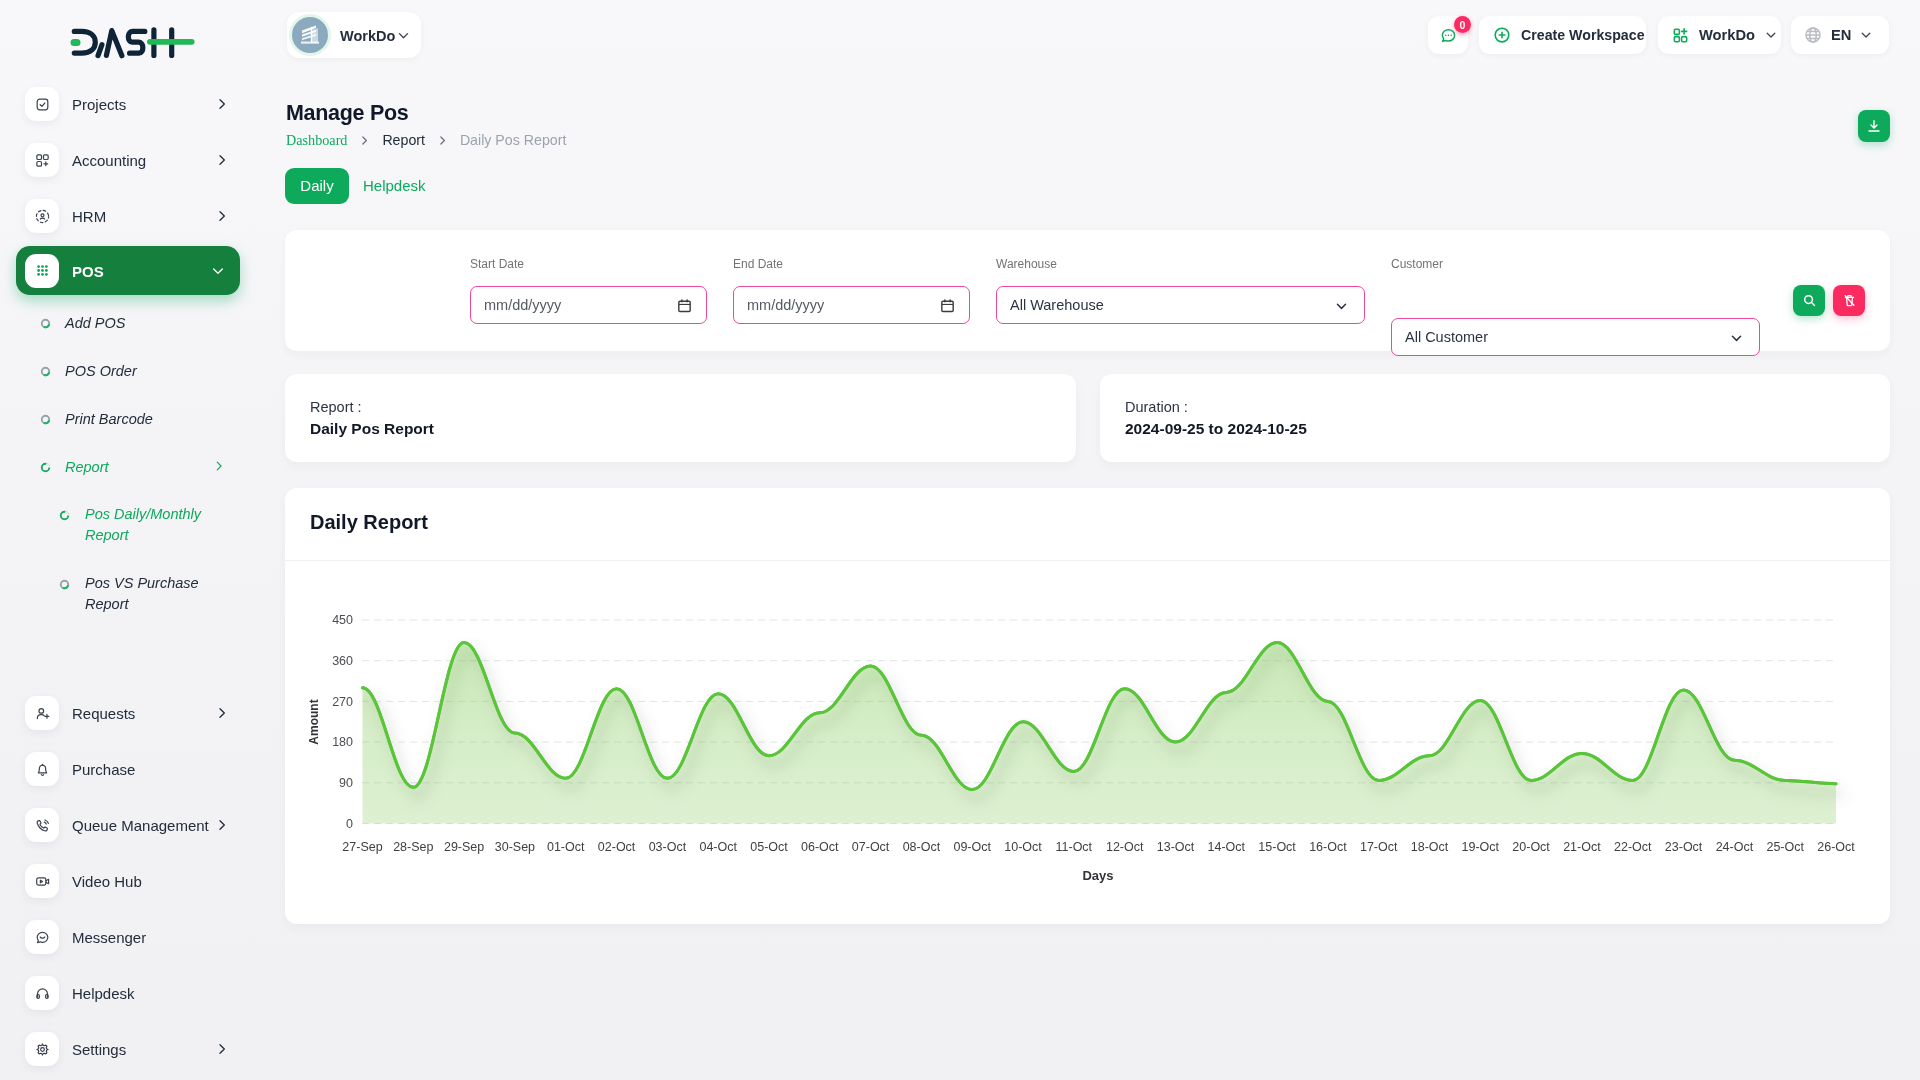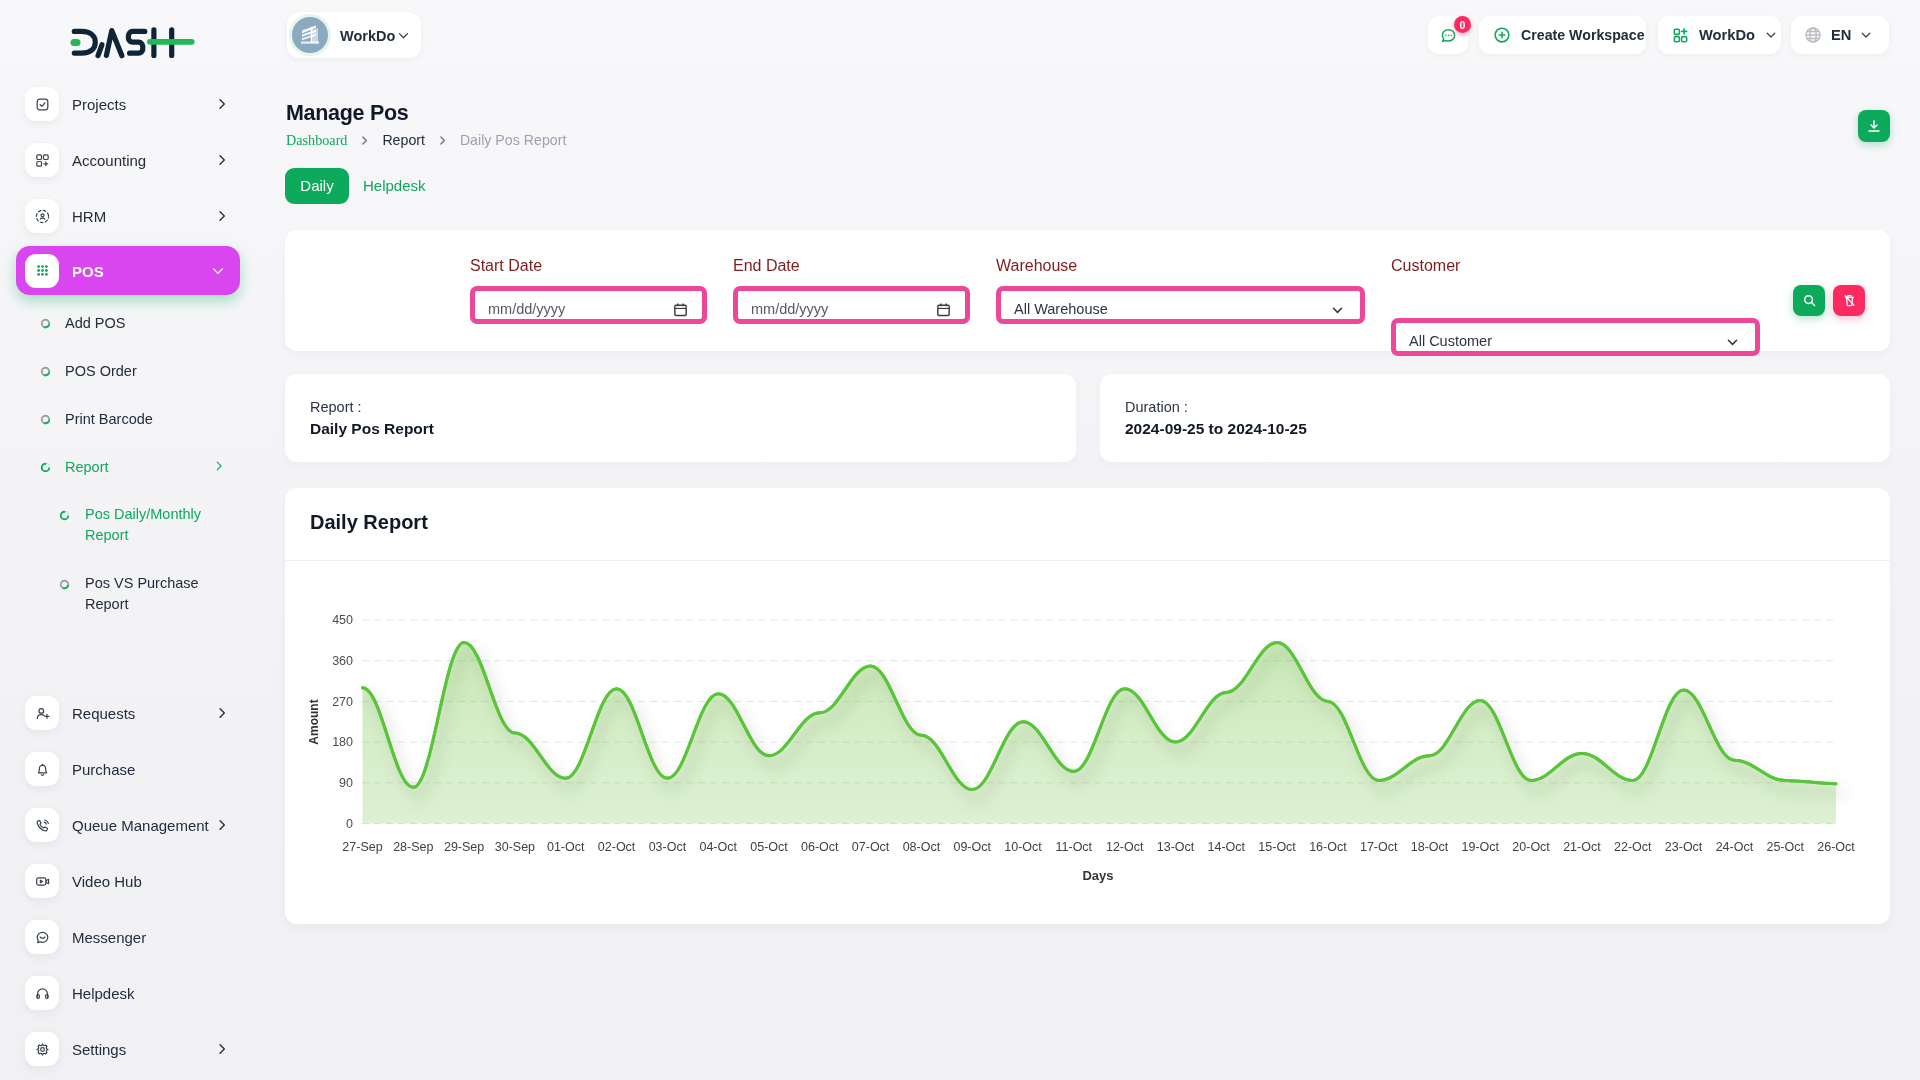--- a/index.html
+++ b/index.html
@@ -13,48 +13,48 @@
 }
 
 .sidebar { position:absolute; left:0; top:0; width:256px; height:1080px; }
 .logo { position:absolute; left:65px; top:22px; }
 .mitem { position:absolute; left:16px; width:228px; height:48px; }
 .micon { position:absolute; left:9px; top:50%; margin-top:-17px; width:34px; height:34px; background:#fff; border-radius:11px; box-shadow:0 3px 8px rgba(40,50,70,.07); display:flex; align-items:center; justify-content:center; }
 .micon svg { width:17px; height:17px; stroke:#39424e; fill:none; stroke-width:1.7; stroke-linecap:round; stroke-linejoin:round; }
 .mlabel { position:absolute; left:56px; top:50%; transform:translateY(-50%); font-size:15px; font-weight:500; color:#232d3b; }
 .mchev { position:absolute; right:14px; top:50%; width:16px; height:16px; margin-top:-8px; }
 .mchev svg { width:16px; height:16px; stroke:#232d3b; fill:none; stroke-width:2; stroke-linecap:round; stroke-linejoin:round; }
-.mitem.active { background:#d946ef; border-radius:14px; box-shadow:0 6px 14px rgba(13,170,92,.35); left:16px; width:224px; }
+.mitem.active { background:#15803d; border-radius:14px; box-shadow:0 6px 14px rgba(13,170,92,.35); left:16px; width:224px; }
 .mitem.active .mlabel { color:#fff; font-weight:700; }
 .mitem.active .mchev svg { stroke:#fff; }
 .sub { position:absolute; left:0; width:256px; }
 .sub .bullet { position:absolute; width:11px; height:11px; border-radius:50%; }
-.sub .slabel { position:absolute; font-size:14.5px; font-weight:500; color:#232d3b; line-height:21px; }
+.sub .slabel { position:absolute; font-size:14.5px; font-weight:500; color:#232d3b; line-height:21px;font-style:italic; }
 .sub .slabel.green { color:#0daa5c; }
 .schev { position:absolute; left:212px; width:14px; height:14px; }
 .schev svg { width:14px; height:14px; stroke:#0daa5c; fill:none; stroke-width:2; stroke-linecap:round; stroke-linejoin:round; }
 
 .wsel { position:absolute; left:287px; top:12px; width:134px; height:46px; background:#fff; border-radius:12px; box-shadow:0 2px 6px rgba(40,50,70,.05); }
 .wsel .av { position:absolute; left:5px; top:5px; width:36px; height:36px; border-radius:50%; background:#8caabf; box-shadow:0 0 0 3px #e4f5ea; }
 .wsel .wname { position:absolute; left:53px; top:16px; font-size:14.5px; font-weight:600; color:#232d3b; }
 .wsel .wchev { position:absolute; right:10px; top:16px; }
 .tbtn { position:absolute; top:16px; height:38px; background:#fff; border-radius:11px; box-shadow:0 2px 6px rgba(40,50,70,.05); display:flex; align-items:center; }
 .tbtn .txt { font-size:14.7px; font-weight:600; color:#232d3b; white-space:nowrap; }
 
 .h1 { position:absolute; left:286px; top:101px; font-size:21.5px; font-weight:700; color:#111827; letter-spacing:-0.3px; }
 .crumbs { position:absolute; left:286px; top:132px; font-size:14.2px; color:#9ca3af; }
 .crumbs .g { color:#0daa5c;font-family:Liberation Serif, serif; }
 .crumbs .d { color:#232d3b; }
 .crumbs svg { vertical-align:-2px; margin:0 7px; }
 .dlbtn { position:absolute; left:1858px; top:110px; width:32px; height:32px; background:#0daa5c; border-radius:8px; display:flex; align-items:center; justify-content:center; box-shadow:0 3px 8px rgba(13,170,92,.3); }
 .tab-daily { position:absolute; left:285px; top:168px; width:64px; height:36px; background:#0daa5c; color:#fff; font-size:15px; border-radius:9px; text-align:center; line-height:36px; }
 .tab-monthly { position:absolute; left:363px; top:168px; font-size:15px; color:#0daa5c; line-height:36px; }
 .card { position:absolute; background:#fff; border-radius:12px; box-shadow:0 4px 10px rgba(40,50,70,.04); }
-.flabel { position:absolute; font-size:16px; color:#7f1d1d; }
-.finput { position:absolute; height:38px; border:5px solid #ec4899; border-radius:7px; background:#fff; font-size:14.5px; color:#555a63; line-height:36px; padding-left:13px; }
+.flabel { position:absolute; font-size:12px; color:#737373; }
+.finput { position:absolute; height:38px; border:1px solid #ec4899; border-radius:7px; background:#fff; font-size:14.5px; color:#555a63; line-height:36px; padding-left:13px; }
 .fsel { color:#2c3344; }
 .sqbtn { position:absolute; width:32px; height:31px; border-radius:8px; display:flex; align-items:center; justify-content:center; }
 .infol1 { position:absolute; font-size:14.5px; color:#2c3344; }
 .infol2 { position:absolute; font-size:15.5px; font-weight:700; color:#111827; }
 .cardtitle { position:absolute; font-size:20px; font-weight:700; color:#111827; }
 .divider { position:absolute; height:1px; background:#f0f0f2; }
 </style>
 </head>
 <body>
 

